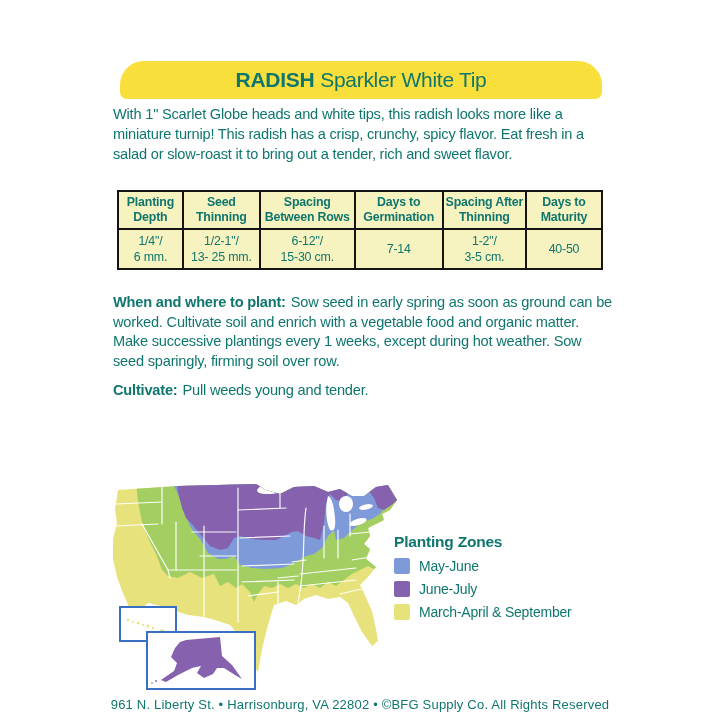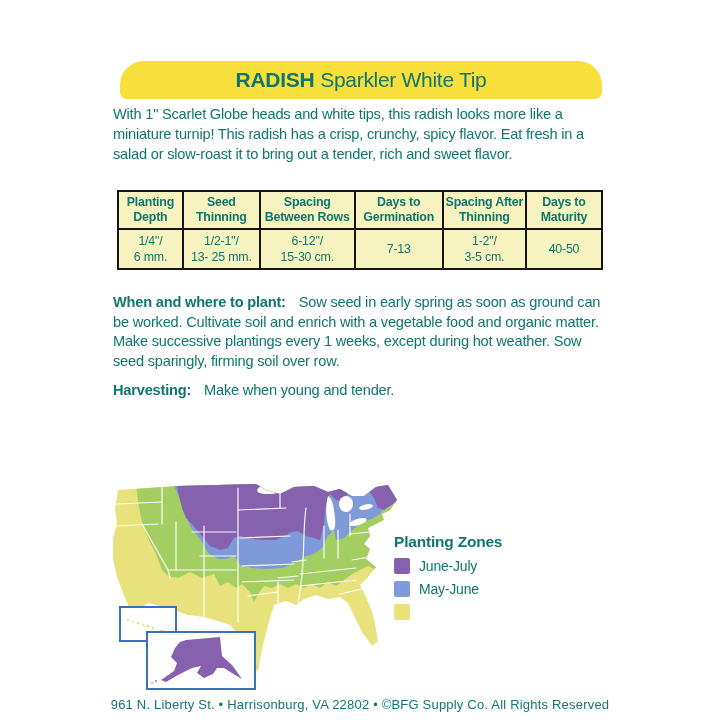--- a/index.html
+++ b/index.html
@@ -21,21 +21,21 @@
              border:2.5px solid #151412;table-layout:fixed;}
   table.info th,table.info td{border:2px solid #151412;text-align:center;vertical-align:middle;
              white-space:pre-line;padding:2px 1px;}
   table.info th{font-size:12.4px;font-weight:700;line-height:1.18;height:32px;letter-spacing:-0.2px;}
   table.info td{font-size:12.4px;font-weight:400;line-height:1.3;height:34px;letter-spacing:-0.2px;}
   col.c1{width:13.4%}col.c2{width:15.9%}col.c3{width:19.6%}col.c4{width:18.2%}col.c5{width:17.2%}col.c6{width:15.7%}
 
   
   .sections{position:absolute;left:113px;top:293px;width:502px;}
   .sections p{margin:0 0 10px 0;font-size:14.6px;line-height:19.5px;letter-spacing:-0.2px;}
-  .sections p b{font-weight:700;margin-right:13px;text-align:right;}
+  .sections p b{font-weight:700;margin-right:5px;text-align:right;}
 
   
   .mapwrap{position:absolute;left:106px;top:474px;width:294px;height:220px;}
 
   
   .legend{position:absolute;left:394px;top:533px;}
   .legend .title{font-size:15.5px;font-weight:700;letter-spacing:-0.2px;margin-bottom:4px;}
   .legend .row{display:flex;align-items:center;height:22px;margin-top:1px;}
   .legend .sw{width:16px;height:16px;border-radius:2px;margin-right:9px;flex:0 0 auto;}
   .legend .lab{font-size:14px;letter-spacing:-0.2px;}
@@ -80,31 +80,31 @@
       <th>Days to
 Maturity</th>
     </tr>
     <tr>
       <td>1/4"/
 6 mm.</td>
       <td>1/2-1"/
 13- 25 mm.</td>
       <td>6-12"/
 15-30 cm.</td>
-      <td>7-13</td>
+      <td>7-14</td>
       <td>1-2"/
 3-5 cm.</td>
       <td>40-50</td>
     </tr>
   </tbody>
     </table>
 
   <div class="sections">
     <p><b>When and where to plant:</b><span>Sow seed in early spring as soon as ground can be worked. Cultivate soil and enrich with a vegetable food and organic matter. Make successive plantings every 1 weeks, except during hot weather. Sow seed sparingly, firming soil over row.</span></p>
-    <p><b>Harvesting:</b><span>Make when young and tender.</span></p>
+    <p><b>Cultivate:</b><span>Pull weeds young and tender.</span></p>
   </div>
 
   <div class="mapwrap">
     <svg width="294" height="220" viewBox="0 0 294 220" xmlns="http://www.w3.org/2000/svg">
       <defs>
         <clipPath id="usclip">
           <path d="M12,16 L72,12 L150,10 L160,16 L174,20 L188,13 L208,12 L222,18 L234,15 L246,22 L258,22 L270,13 L282,11 L291,26 L284,36 L276,40 L278,46 L270,50 L262,54 L264,62 L258,70 L264,75 L260,85 L270,93 L262,103 L254,111 L258,119 L266,137 L270,155 L272,167 L266,172 L256,158 L248,142 L242,129 L234,123 L222,125 L210,121 L198,125 L190,131 L180,127 L168,131 L162,151 L156,175 L152,198 L146,191 L142,177 L134,163 L124,151 L112,147 L98,143 L82,141 L58,133 L42,129 L28,141 L23,133 L17,119 L11,103 L7,85 L7,65 L11,49 L9,35 Z"></path>
         </clipPath>
       </defs>
 
@@ -179,27 +179,28 @@
           <circle cx="50" cy="207" r="0.9"></circle>
             <circle cx="46" cy="209" r="0.8"></circle>
         </g>
       </g>
     </svg>
   </div>
 
   <div class="legend">
     <div class="title">Planting Zones</div>
     <div class="row">
+      <span class="sw" style="background: rgb(127, 154, 216);"></span>
+      <span class="lab">May-June</span>
+    </div>
+    <div class="row">
       <span class="sw" style="background: rgb(134, 97, 174);"></span>
       <span class="lab">June-July</span>
     </div>
     <div class="row">
-      <span class="sw" style="background: rgb(127, 154, 216);"></span>
-      <span class="lab">May-June</span>
+      <span class="sw" style="background: rgb(232, 226, 125);"></span>
+      <span class="lab">March-April &amp; September</span>
     </div>
-    <div class="row">
-      <span class="sw" style="background: rgb(232, 226, 125);"></span>
-    </div>
   </div>
 
   <div class="footer">961 N. Liberty St. • Harrisonburg, VA 22802 • ©BFG Supply Co. All Rights Reserved</div>
 
 </div>
 
 </body></html>

